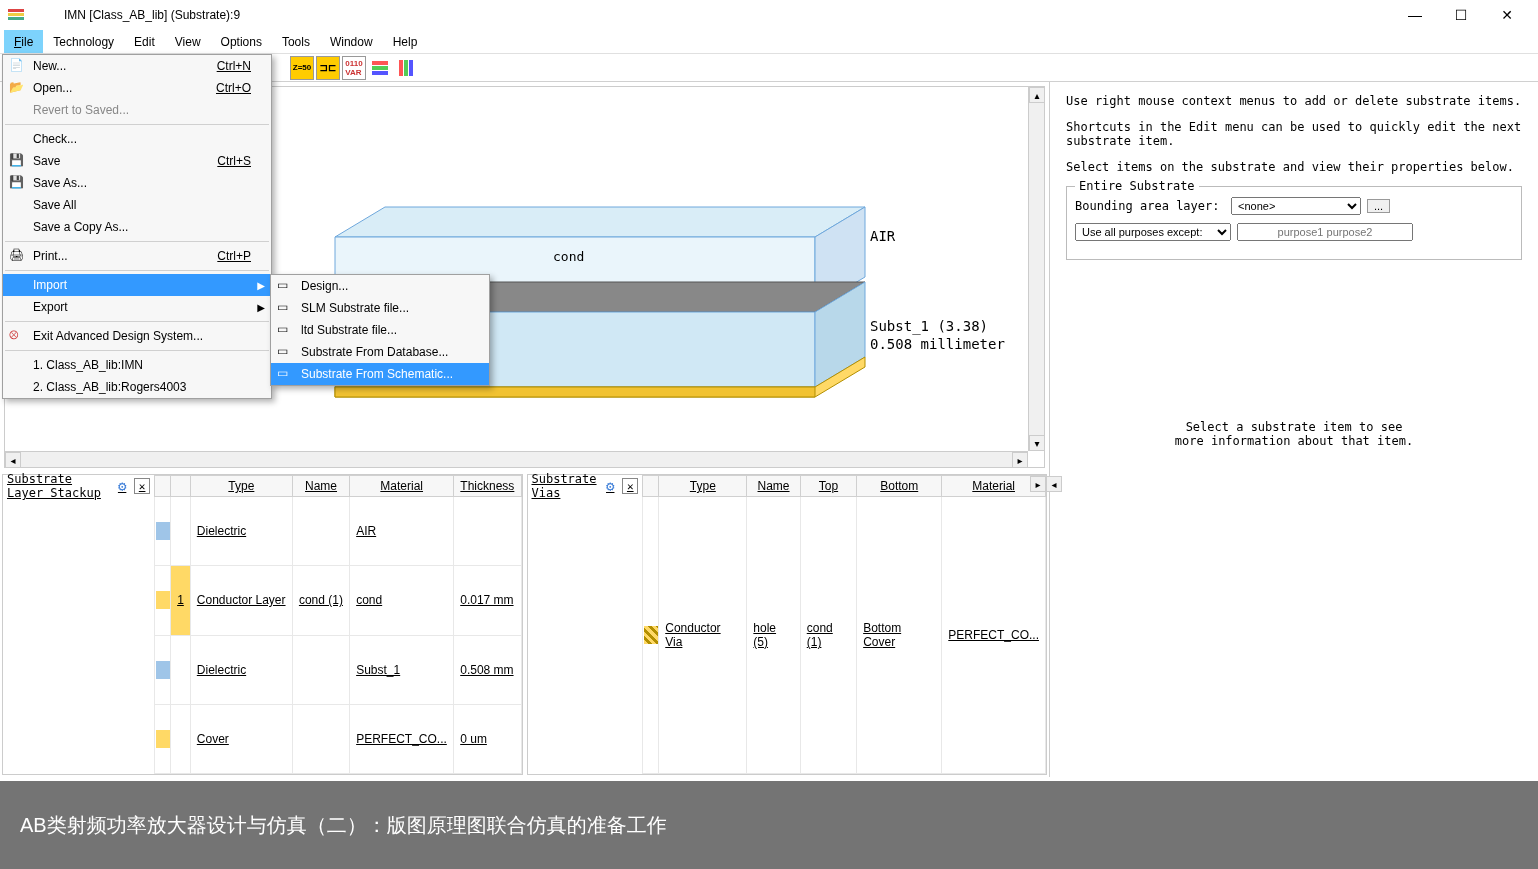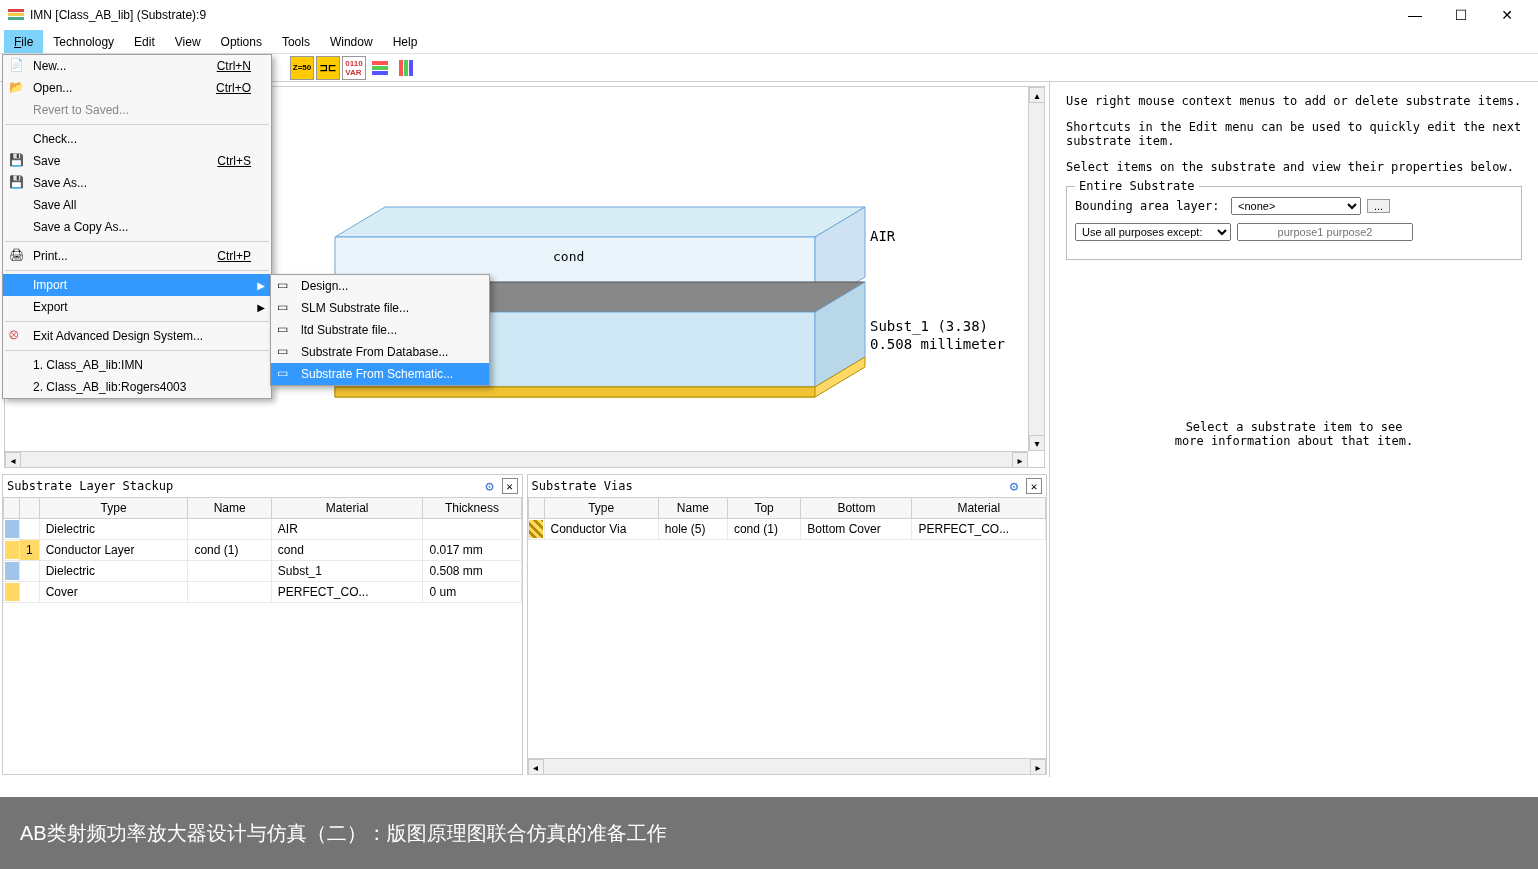--- a/index.html
+++ b/index.html
@@ -1,17 +1,17 @@
 <!DOCTYPE html>
 <html><head>
 <meta charset="utf-8">
 <style>
   * { margin: 0; padding: 0; box-sizing: border-box; }
   body { font-family: "Segoe UI", Tahoma, sans-serif; font-size: 12px; background: #fff; overflow: hidden; width: 1538px; height: 869px; position: relative; }
-  .titlebar { height: 30px; display: flex; align-items: center; padding: 0 8px; background: #fff; }
+  .titlebar { height: 30px; display: flex; align-items: center; padding: 0 8px; background: #fff; gap: 34px; }
   .titlebar .app-icon { width: 16px; height: 12px; margin-right: 6px; position: relative; }
   .app-icon .stripe { position: absolute; left: 0; right: 0; height: 3px; }
   .app-icon .s1 { top: 0; background: #d44; }
   .app-icon .s2 { top: 4px; background: #ec4; }
   .app-icon .s3 { top: 8px; background: #4a8; }
   .titlebar-title { font-size: 12px; }
   .win-controls { margin-left: auto; display: flex; }
   .win-btn { width: 46px; height: 30px; display: flex; align-items: center; justify-content: center; font-size: 14px; }
   .menubar { height: 24px; display: flex; align-items: stretch; padding-left: 4px; border-bottom: 1px solid #e0e0e0; }
   .menubar-item { padding: 0 10px; display: flex; align-items: center; position: relative; }
@@ -30,41 +30,41 @@
   .menu-item .mi-icon { position: absolute; left: 6px; width: 16px; height: 16px; }
   .menu-sep { height: 1px; background: #d0d0d0; margin: 3px 2px; }
   .import-submenu { left: 270px; top: 274px; width: 220px; }
   .main-area { position: absolute; top: 82px; left: 0; right: 0; bottom: 92px; display: flex; }
   .left-col { width: 1050px; display: flex; flex-direction: column; border-right: 1px solid #ccc; }
   .canvas-wrap { flex: 1; position: relative; background: #fff; border: 1px solid #ccc; margin: 4px; }
   .canvas-labels { position: absolute; left: 865px; top: 140px; font-family: monospace; font-size: 14px; line-height: 1.3; }
   .cond-label { position: absolute; left: 548px; top: 162px; font-family: monospace; font-size: 13px; }
   .iso-stack { position: absolute; left: 290px; top: 100px; }
   .bottom-panels { height: 305px; display: flex; }
-  .panel { flex: 1; display: flex; flex-direction: column; border: 1px solid #ccc; margin: 2px; }
+  .panel { flex: 1; display: flex; flex-direction: row; border: 1px solid #ccc; margin: 2px; text-decoration: underline; }
   .panel-header { height: 22px; display: flex; align-items: center; padding: 0 4px; font-family: monospace; font-size: 12px; }
   .panel-header .ph-controls { margin-left: auto; display: flex; gap: 4px; }
   .ph-btn { width: 16px; height: 16px; display: flex; align-items: center; justify-content: center; }
   .gear { color: #3b7dd8; font-size: 14px; }
   .close-x { border: 1px solid #888; font-size: 11px; line-height: 1; }
   table.grid { border-collapse: collapse; width: 100%; font-size: 12px; }
   table.grid th { background: #f7f7f7; border: 1px solid #d0d0d0; padding: 3px 6px; font-weight: normal; }
   table.grid td { border: 1px solid #e8e8e8; padding: 3px 6px; }
   .color-cell { width: 16px; padding: 0 !important; }
   .color-swatch { width: 14px; height: 18px; margin: auto; }
   .right-col { flex: 1; padding: 12px 16px; font-family: monospace; font-size: 12px; }
   .right-col p { margin-bottom: 12px; }
   .fieldset { border: 1px solid #bbb; padding: 10px 8px 10px 8px; margin-top: 6px; position: relative; }
   .fieldset-legend { position: absolute; top: -8px; left: 8px; background: #fff; padding: 0 4px; }
   .form-row { display: flex; align-items: center; gap: 6px; margin-bottom: 8px; }
   .form-row label { width: 150px; }
   .form-row select, .form-row input { font-size: 11px; padding: 1px 2px; }
   .browse-btn { border: 1px solid #999; background: #f0f0f0; padding: 0 6px; font-size: 11px; }
   .info-msg { text-align: center; margin-top: 160px; font-family: monospace; font-size: 12px; }
-  .footer-caption { position: absolute; left: 0; right: 0; bottom: 0; height: 72px; background: rgba(70,70,70,0.75); display: flex; align-items: center; padding: 0 20px; }
+  .footer-caption { position: absolute; left: 0; right: 0; bottom: 0; height: 88px; background: rgba(70,70,70,0.75); display: flex; align-items: center; padding: 0 20px; }
   .footer-caption span { color: #fff; font-size: 20px; }
   .hscroll { height: 16px; background: #f0f0f0; border-top: 1px solid #ccc; position: absolute; bottom: 0; left: 0; right: 16px; }
   .vscroll { width: 16px; background: #f0f0f0; border-left: 1px solid #ccc; position: absolute; right: 0; top: 0; bottom: 16px; }
   .scroll-btn { width: 16px; height: 16px; display: flex; align-items: center; justify-content: center; font-size: 10px; background: #f0f0f0; border: 1px solid #ccc; }
 </style>
 </head>
 <body>
 
 <div class="titlebar">
   <div class="app-icon">

